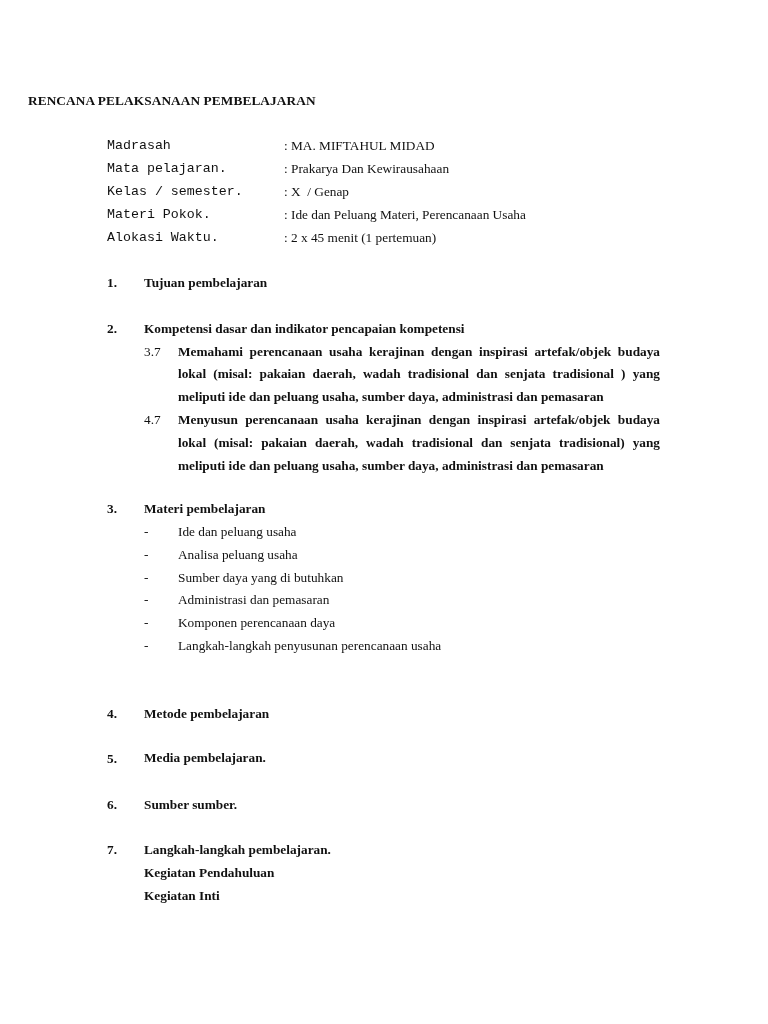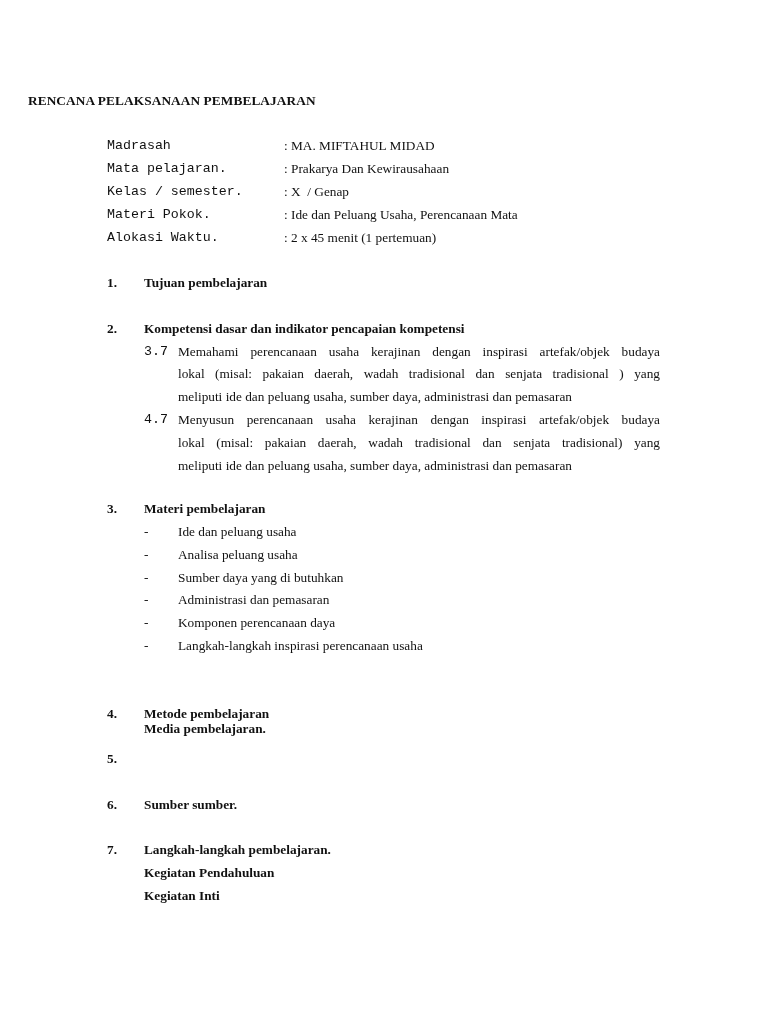--- a/index.html
+++ b/index.html
@@ -4,42 +4,42 @@
 <style>
   html, body { margin: 0; padding: 0; background: #ffffff; }
   body { width: 768px; height: 1024px; position: relative; overflow: hidden;
          font-family: "Liberation Serif", "DejaVu Serif", serif; color: #111; font-size: 13.3px; }
   .abs { position: absolute; white-space: nowrap; line-height: 16px; }
   .title { left: 0; width: 768px; text-align: left; top: 93px; font-weight: bold; font-size: 13.3px; letter-spacing: 0.1px; padding-left: 28px; }
   .info-label { left: 107px; font-family: Liberation Mono, monospace; }
   .info-value { left: 284px; }
   .sec-num { left: 107px; font-weight: bold; }
   .sec-title { left: 144px; font-weight: bold; }
-  .kd-code { left: 144px; font-family: Liberation Mono, monospace; }
-  .kd-line { left: 178px; width: 482px; text-align: justify; text-align-last: justify; }
+  .kd-code { left: 144px; }
+  .kd-line { left: 178px; width: 482px; text-align: justify; text-align-last: justify; font-weight: bold; }
   .kd-line.last { text-align-last: left; }
   .dash { left: 144px; }
   .bullet { left: 178px; }
 </style>
 </head>
 <body>
 
 <div>
 
   <div class="abs title">RENCANA PELAKSANAAN PEMBELAJARAN</div>
 
   <div>
     <div class="abs info-label" style="top:138px">Madrasah</div>
     <div class="abs info-value" style="top:138px">: MA. MIFTAHUL MIDAD</div>
     <div class="abs info-label" style="top:161px">Mata pelajaran.</div>
     <div class="abs info-value" style="top:161px">: Prakarya Dan Kewirausahaan</div>
     <div class="abs info-label" style="top:184px">Kelas / semester.</div>
     <div class="abs info-value" style="top:184px; white-space:pre">: X  / Genap</div>
     <div class="abs info-label" style="top:207px">Materi Pokok.</div>
-    <div class="abs info-value" style="top:207px">: Ide dan Peluang Usaha, Perencanaan Mata</div>
+    <div class="abs info-value" style="top:207px">: Ide dan Peluang Materi, Perencanaan Usaha</div>
     <div class="abs info-label" style="top:230px">Alokasi Waktu.</div>
     <div class="abs info-value" style="top:230px">: 2 x 45 menit (1 pertemuan)</div>
   </div>
 
   <div class="abs sec-num" style="top:275px">1.</div>
   <div class="abs sec-title" style="top:275px">Tujuan pembelajaran</div>
 
   <div class="abs sec-num" style="top:321px">2.</div>
   <div class="abs sec-title" style="top:321px">Kompetensi dasar dan indikator pencapaian kompetensi</div>
 
@@ -60,27 +60,27 @@
   <div class="abs bullet" style="top:524px">Ide dan peluang usaha</div>
   <div class="abs dash" style="top:547px">-</div>
   <div class="abs bullet" style="top:547px">Analisa peluang usaha</div>
   <div class="abs dash" style="top:570px">-</div>
   <div class="abs bullet" style="top:570px">Sumber daya yang di butuhkan</div>
   <div class="abs dash" style="top:592px">-</div>
   <div class="abs bullet" style="top:592px">Administrasi dan pemasaran</div>
   <div class="abs dash" style="top:615px">-</div>
   <div class="abs bullet" style="top:615px">Komponen perencanaan daya</div>
   <div class="abs dash" style="top:638px">-</div>
-  <div class="abs bullet" style="top:638px">Langkah-langkah inspirasi perencanaan usaha</div>
+  <div class="abs bullet" style="top:638px">Langkah-langkah penyusunan perencanaan usaha</div>
 
   <div class="abs sec-num" style="top:706px">4.</div>
   <div class="abs sec-title" style="top:706px">Metode pembelajaran</div>
 
   <div class="abs sec-num" style="top:751px">5.</div>
-  <div class="abs sec-title" style="top:721px">Media pembelajaran.</div>
+  <div class="abs sec-title" style="top:750px">Media pembelajaran.</div>
 
   <div class="abs sec-num" style="top:797px">6.</div>
   <div class="abs sec-title" style="top:797px">Sumber sumber.</div>
 
   <div class="abs sec-num" style="top:842px">7.</div>
   <div class="abs sec-title" style="top:842px">Langkah-langkah pembelajaran.</div>
   <div class="abs sec-title" style="top:865px">Kegiatan Pendahuluan</div>
   <div class="abs sec-title" style="top:888px">Kegiatan Inti</div>
 
 </div>

